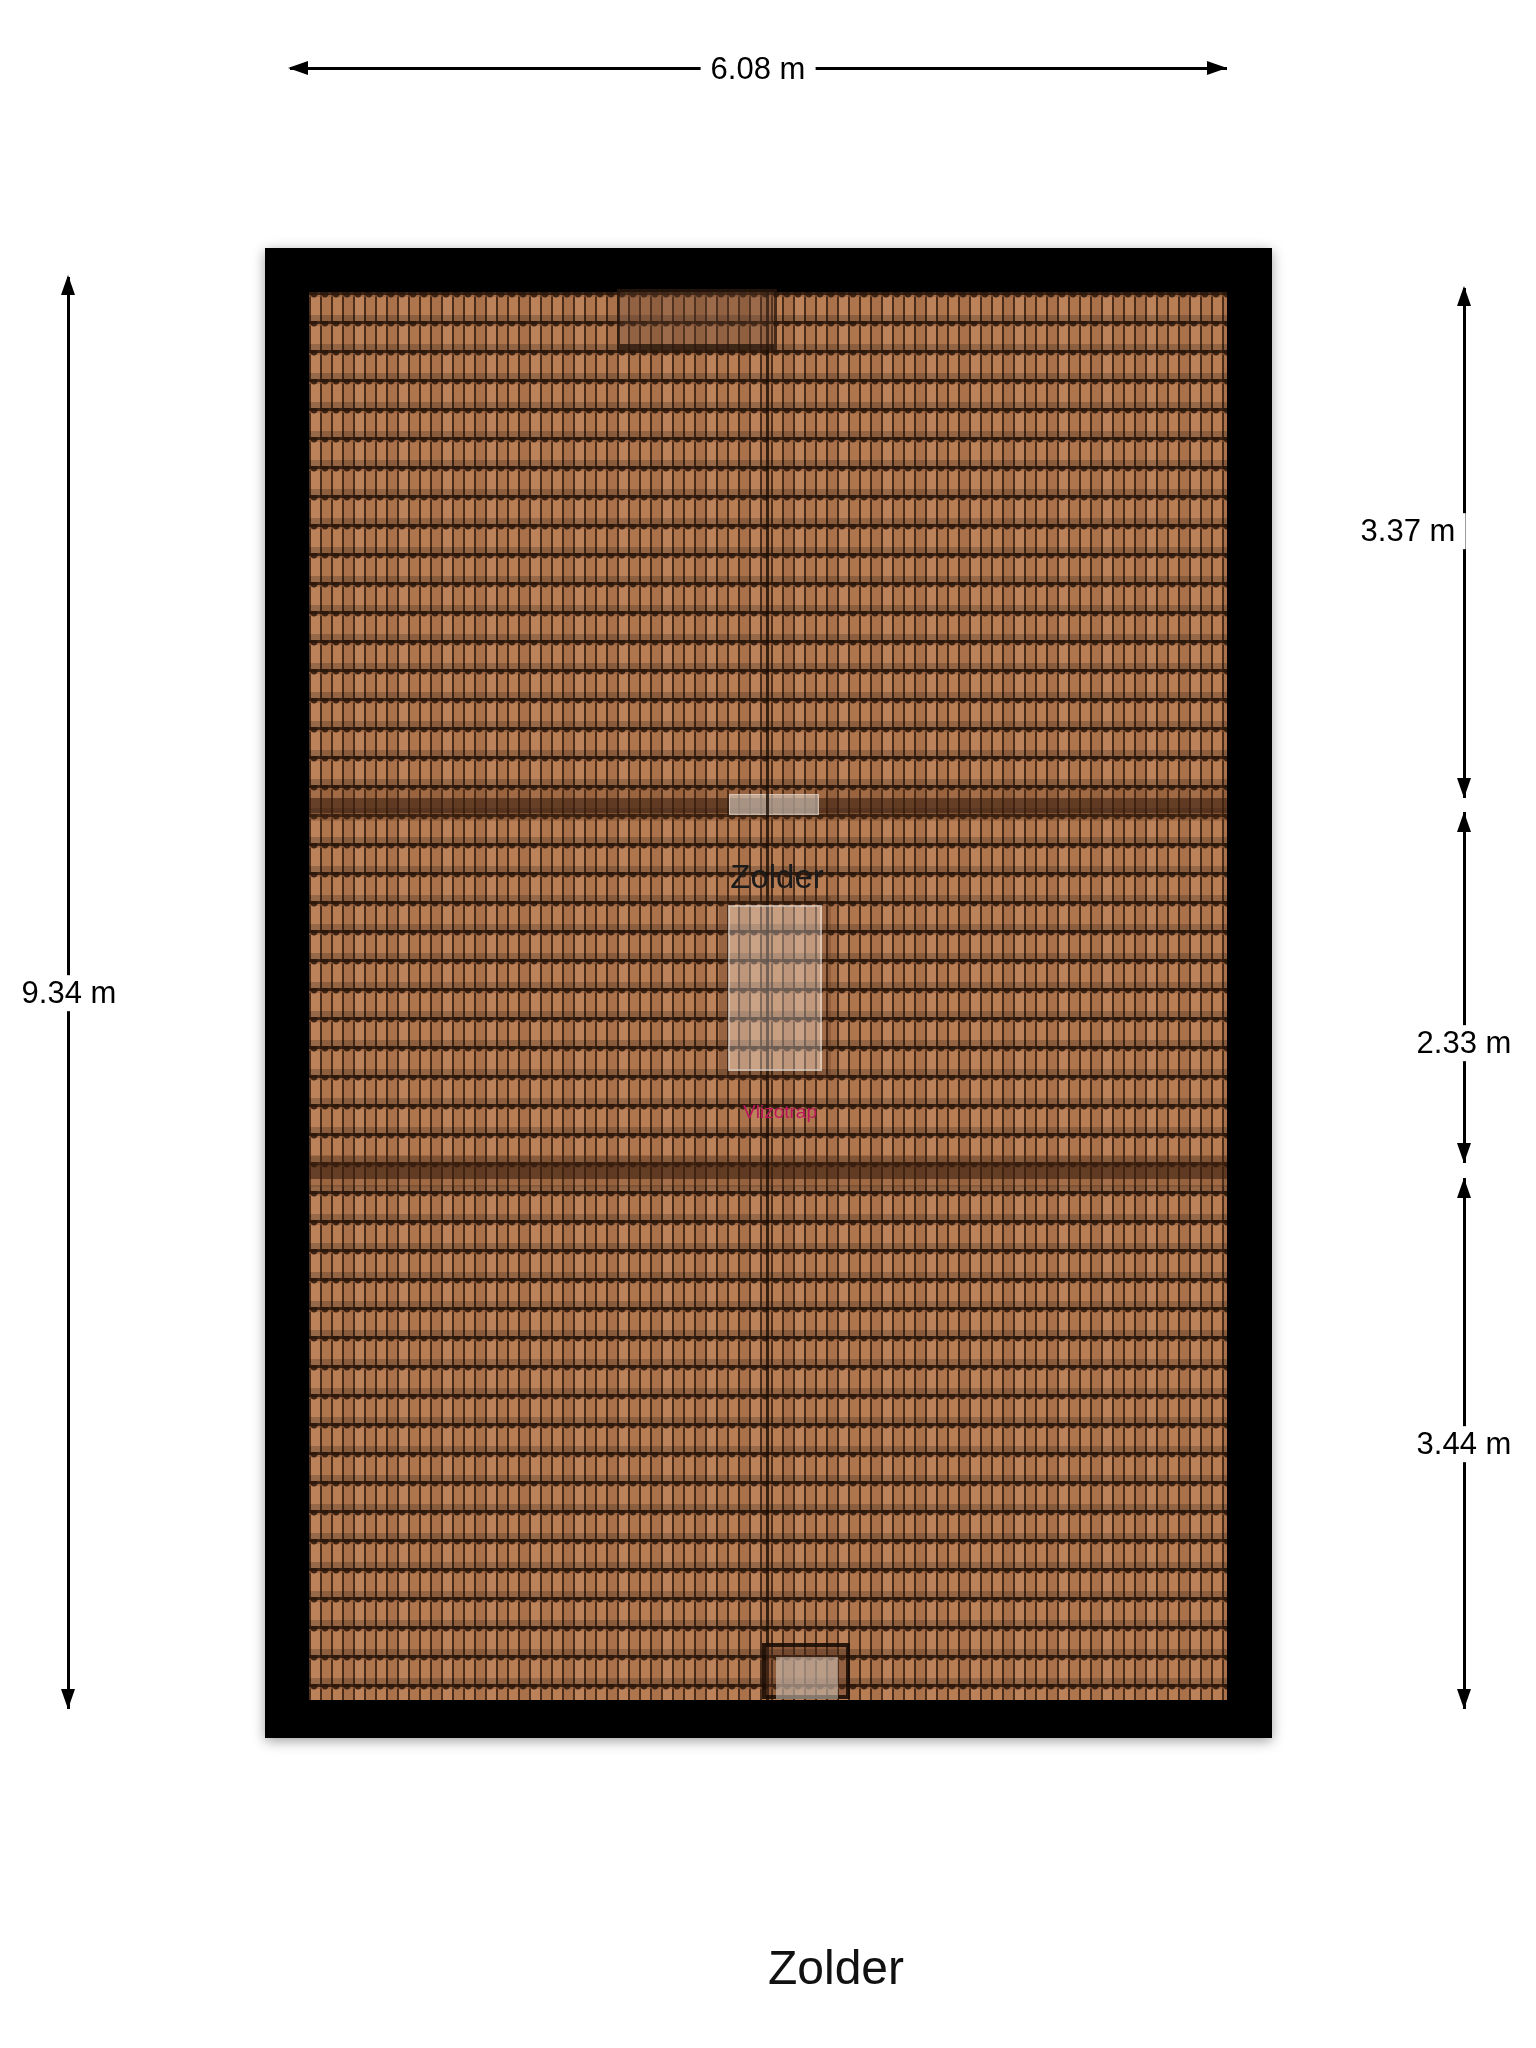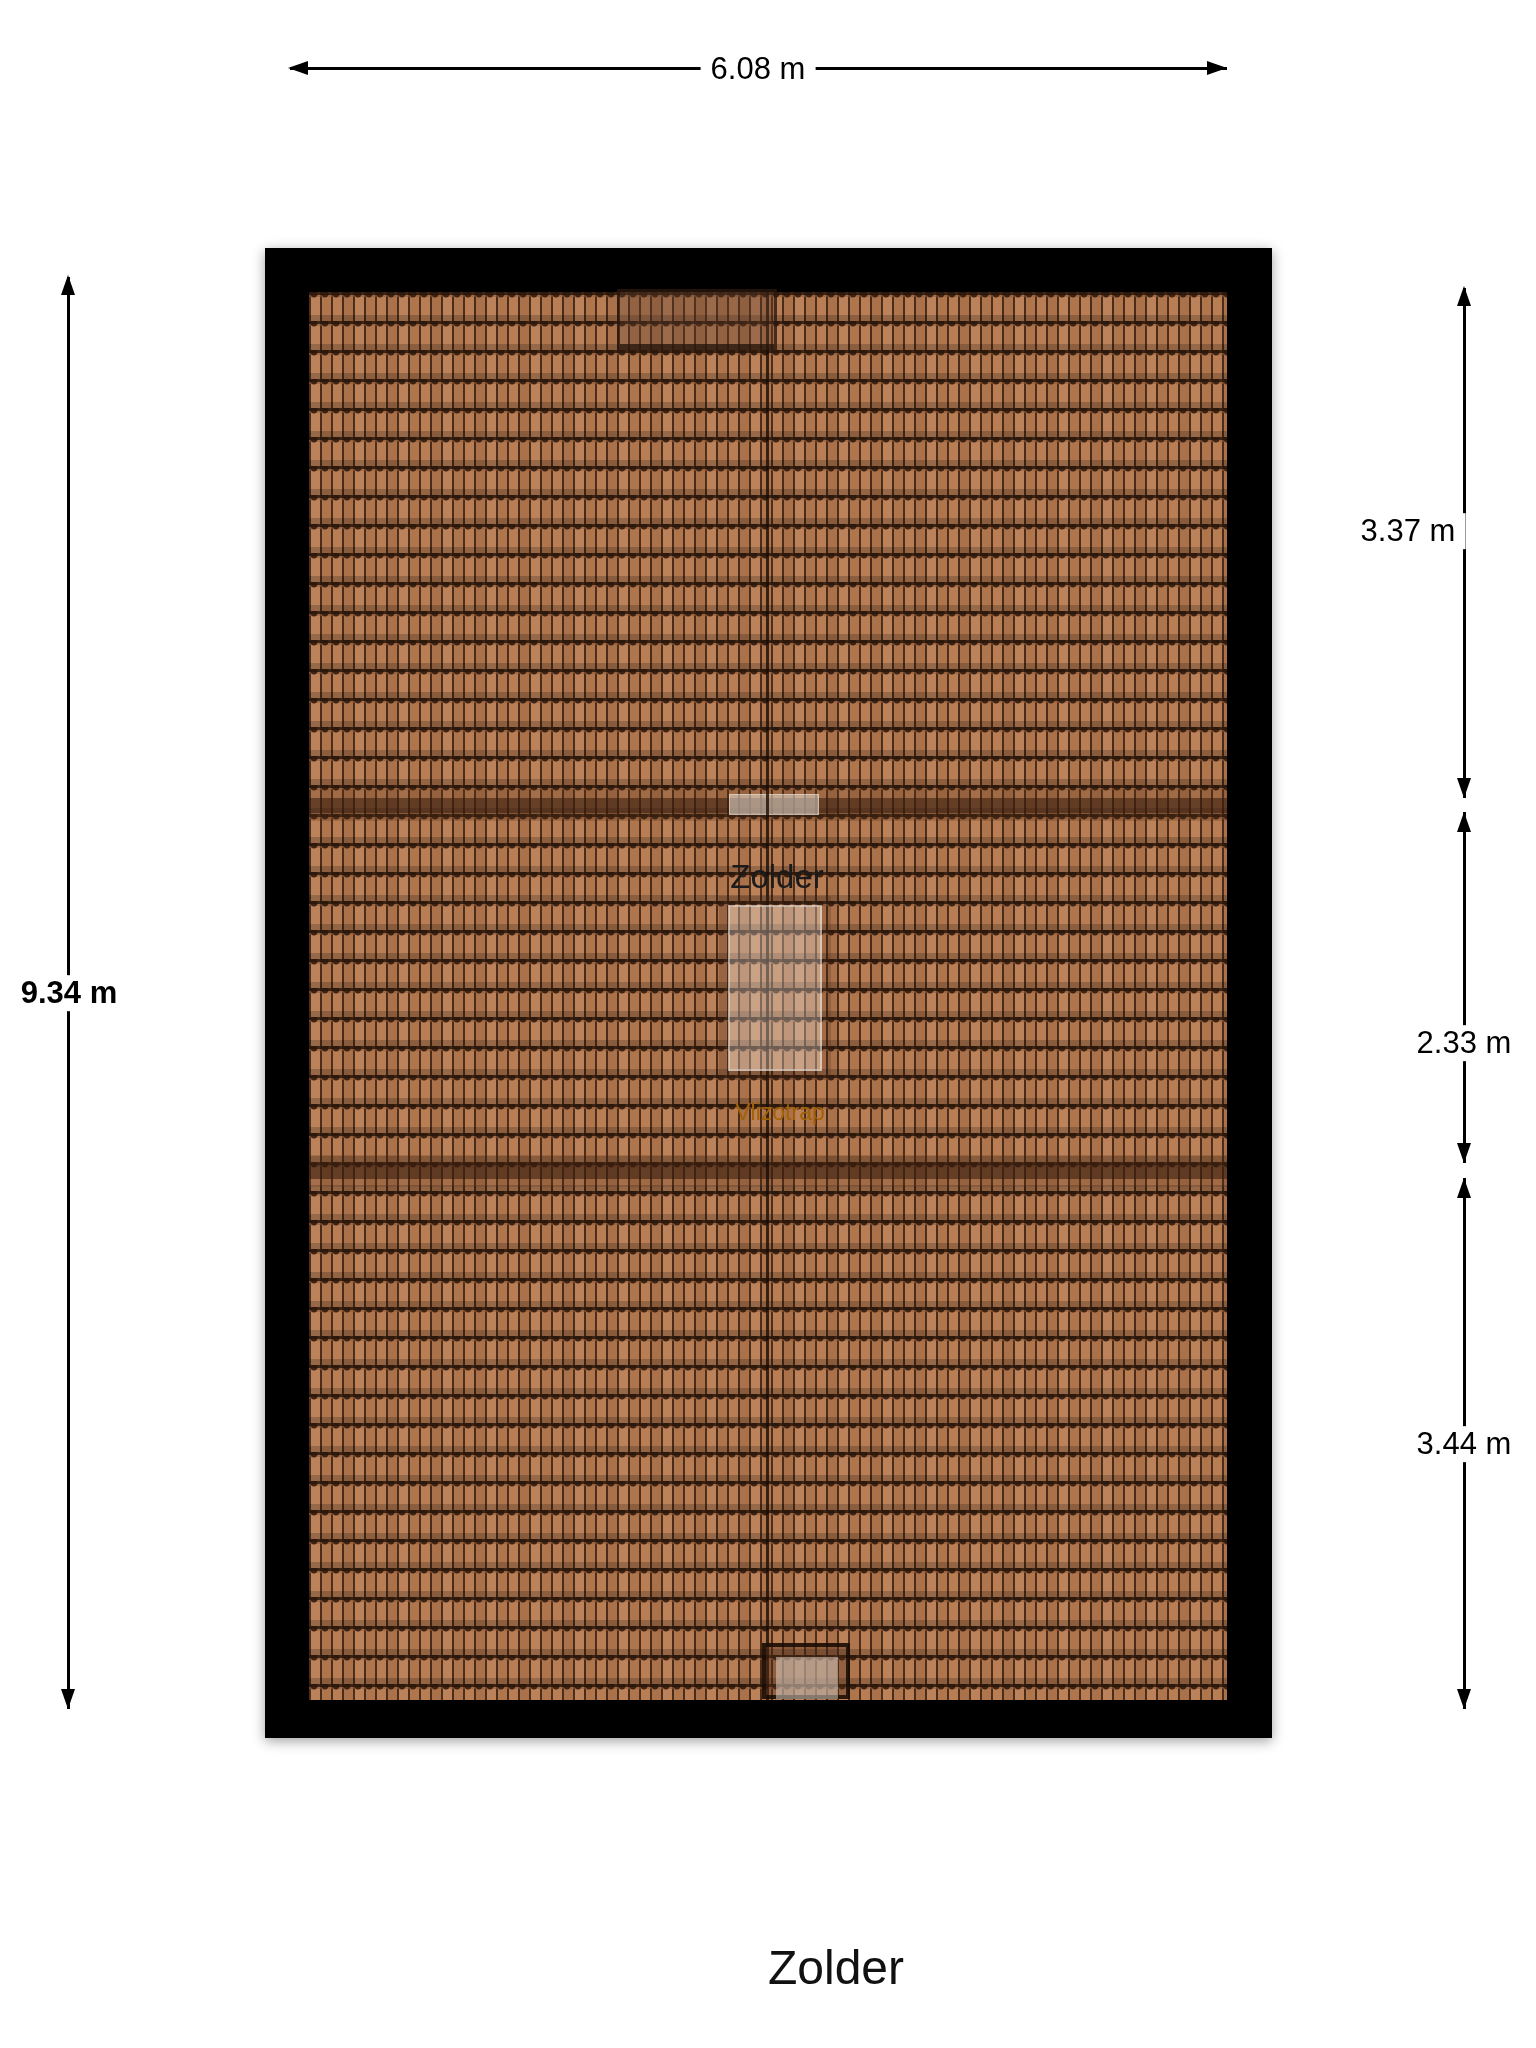--- a/index.html
+++ b/index.html
@@ -78,21 +78,21 @@
     position:absolute;left:776px;top:1657px;width:62px;height:42px;
     background:rgba(228,220,210,.5);
   }
   
   .room-label{
     position:absolute;left:777px;top:877px;transform:translate(-50%,-50%);
     font-size:33px;color:#1b1b1b;white-space:nowrap;
   }
   .hatch-label{
     position:absolute;left:780px;top:1112px;transform:translate(-50%,-50%);
-    font-size:23px;color:#a16207;white-space:nowrap;
+    font-size:19px;color:#be185d;white-space:nowrap;
   }
   .page-title{
     position:absolute;left:836px;top:1967px;transform:translate(-50%,-50%);
     font-size:48px;color:#111;white-space:nowrap;
   }
   
   .dim-line-h{position:absolute;height:3px;background:#000;}
   .dim-line-v{position:absolute;width:3px;background:#000;}
   .dim-label{
     position:absolute;transform:translate(-50%,-50%);
@@ -131,21 +131,21 @@
   <div class="hatch-label">Vlizotrap</div>
 
   <div class="dim-line-h" style="left:290px;top:67px;width:937px;"></div>
   <div class="ah ah-left" style="left:288px;top:61px;"></div>
   <div class="ah ah-right" style="left:1207px;top:61px;"></div>
   <div class="dim-label" style="left:758px;top:69px;">6.08 m</div>
 
   <div class="dim-line-v" style="left:67px;top:277px;height:1432px;"></div>
   <div class="ah ah-up" style="left:61px;top:275px;"></div>
   <div class="ah ah-down" style="left:61px;top:1689px;"></div>
-  <div class="dim-label" style="left:69px;top:993px;font-weight:bold;">9.34 m</div>
+  <div class="dim-label" style="left:69px;top:993px;">9.34 m</div>
 
   <div class="dim-line-v" style="left:1463px;top:288px;height:510px;"></div>
   <div class="ah ah-up" style="left:1457px;top:286px;"></div>
   <div class="ah ah-down" style="left:1457px;top:778px;"></div>
   <div class="dim-label" style="left:1408px;top:531px;">3.37 m</div>
 
   <div class="dim-line-v" style="left:1463px;top:812px;height:351px;"></div>
   <div class="ah ah-up" style="left:1457px;top:812px;"></div>
   <div class="ah ah-down" style="left:1457px;top:1143px;"></div>
   <div class="dim-label" style="left:1464px;top:1043px;">2.33 m</div>

